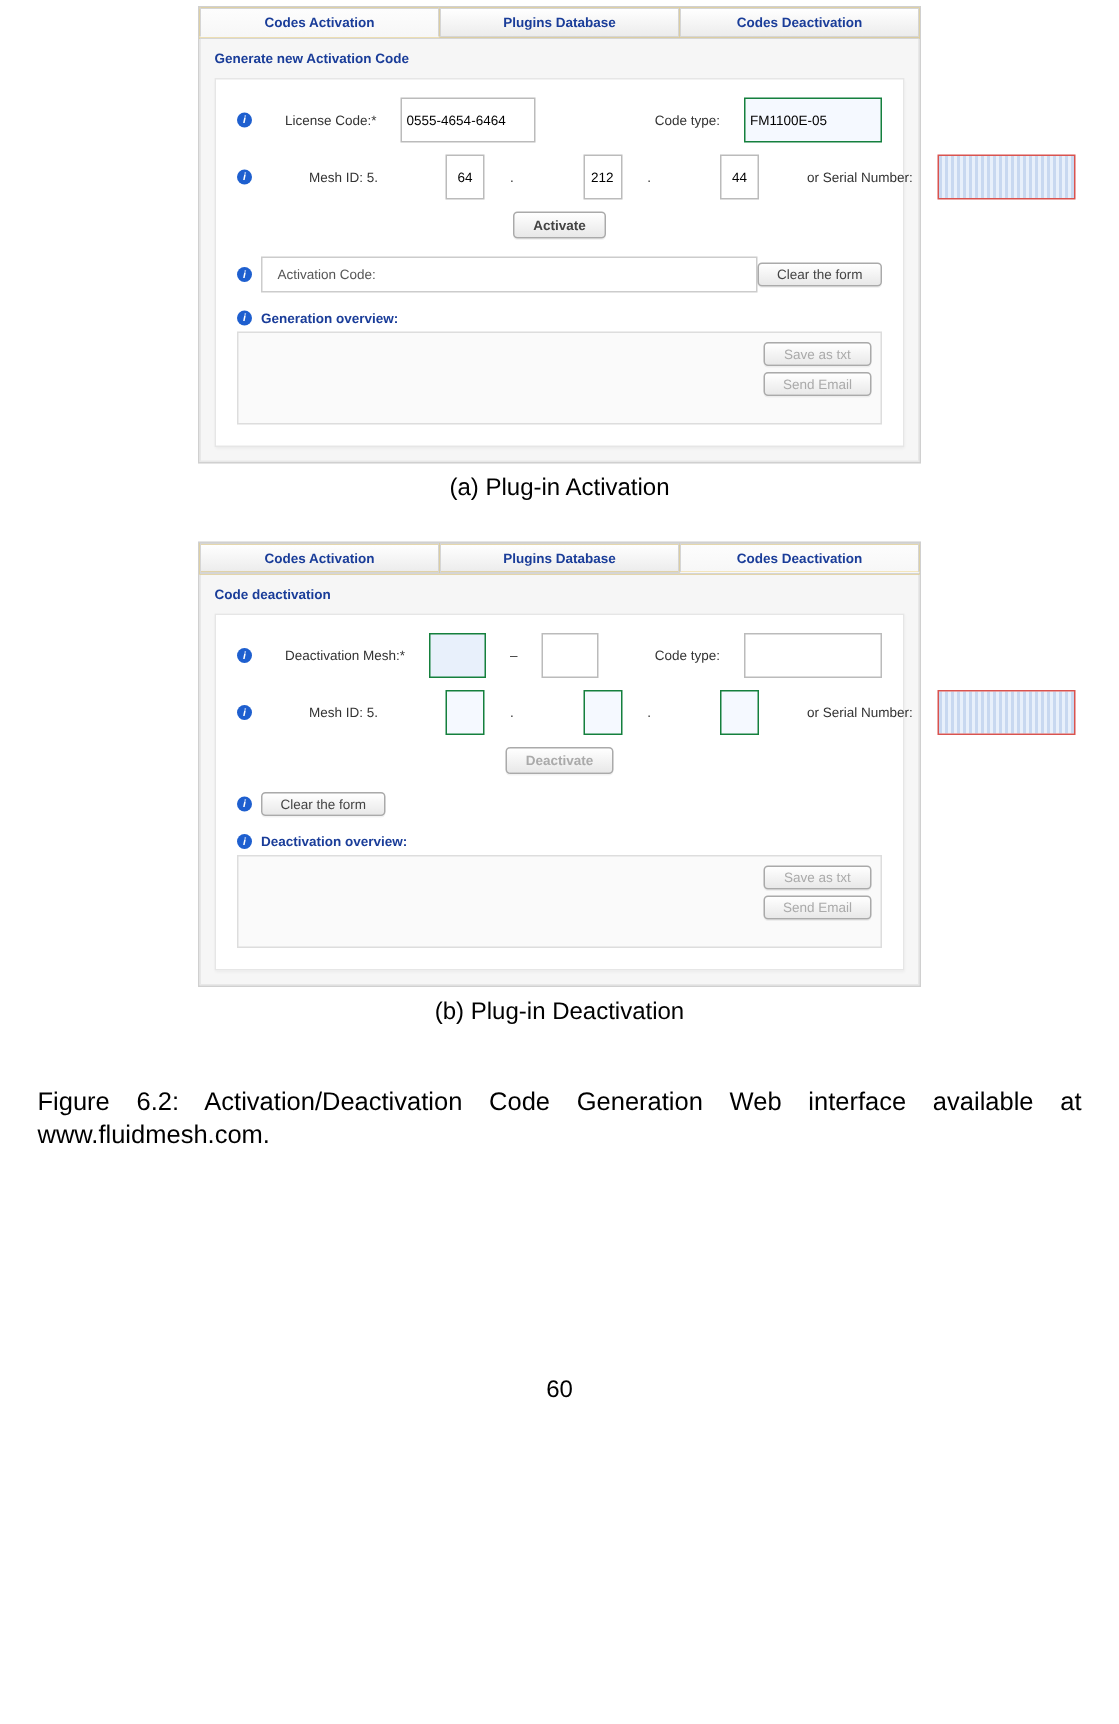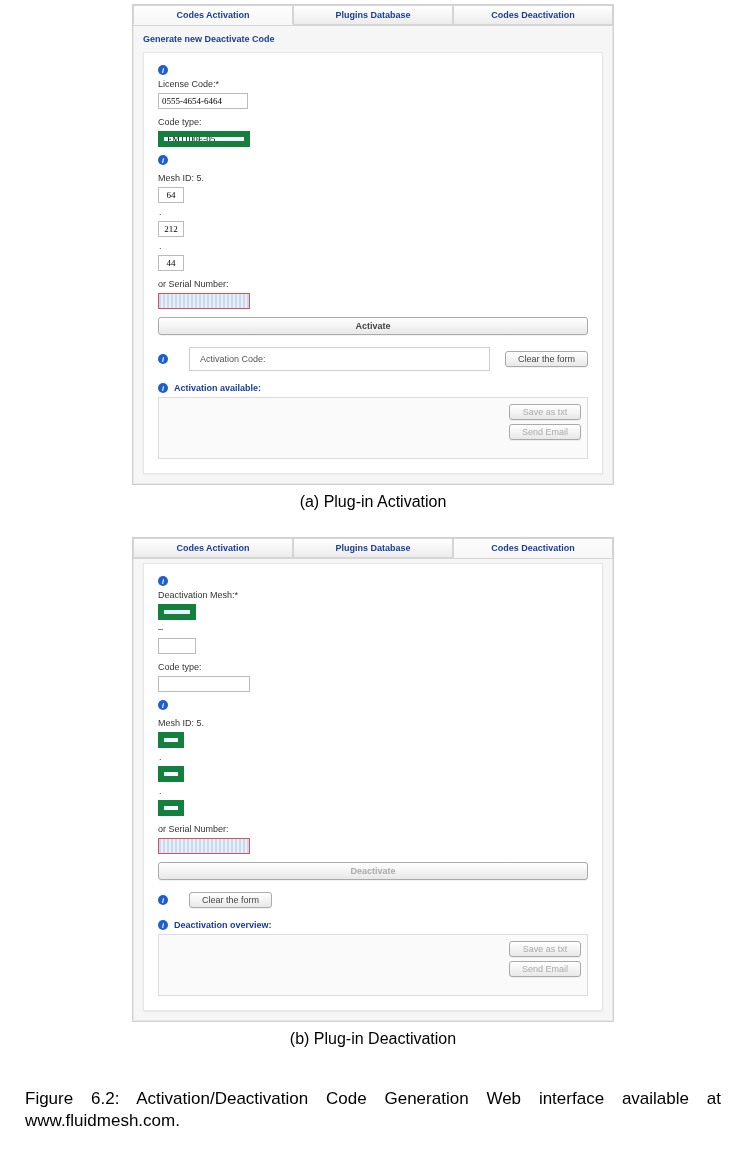--- a/index.html
+++ b/index.html
@@ -54,57 +54,57 @@
   }
   .inner {
     margin: 4px 10px 10px 10px;
     padding: 12px 14px 14px 14px;
     background: #fff;
     border: 1px solid #e6e6e6;
     box-shadow: 0 1px 2px rgba(0,0,0,0.05);
   }
   .row {
     display: flex;
+    align-items: center;
     font-size: 9px;
     color: #333;
     margin-bottom: 8px;
-    gap: 4px;
-    flex-direction: column;
+    gap: 16px;
   }
   .info-icon {
     width: 10px;
     height: 10px;
     border-radius: 50%;
     background: #1e5fcf;
     color: #fff;
     font-size: 7px;
     display: flex;
     align-items: center;
     justify-content: center;
     font-weight: bold;
     font-style: italic;
     margin-right: 6px;
     flex-shrink: 0;
   }
   .lbl {
     white-space: nowrap;
   }
   .txt-input {
-    font-family: Liberation Serif, serif;
+    font-family: Liberation Sans, sans-serif;
     font-size: 9px;
     border: 1px solid #bbb;
     padding: 1px 3px;
-    height: 16px;
+    height: 30px;
     box-sizing: border-box;
     background: #fff;
   }
-  .txt-small { width: 26px; text-align:center; }
+  .txt-small { width: 26px; text-align:center;margin-left:29px; }
   .txt-med { width: 90px; }
   .txt-wide { width: 92px; }
-  .red-border { border: 6px solid #15803d; background: #cfe2ff33; }
+  .red-border { border: 1px solid #15803d; background: #cfe2ff33; }
   .hatched {
     background-image: repeating-linear-gradient(90deg,#c8d8f0,#c8d8f0 2px,#e8f0fb 2px,#e8f0fb 4px);
     border: 1px solid #d9534f;
     cursor: not-allowed;
   }
   .spacer { flex: 1; }
   .center-row { justify-content: center; margin-top: 4px; margin-bottom: 12px; }
   .btn {
     font-size: 9px;
     padding: 3px 12px;
@@ -114,21 +114,21 @@
     font-weight: bold;
     color: #444;
     cursor: pointer;
     box-shadow: 0 1px 0 rgba(0,0,0,0.05);
   }
   .btn.disabled { color: #aaa; cursor: default; }
   .btn.small { padding: 2px 12px; font-weight: normal; white-space:nowrap;}
   .boxed-row {
     display: flex;
     align-items: center;
-    gap: 15px;
+    gap: 0;
     margin-bottom: 12px;
   }
   .framed {
     border: 1px solid #ccc;
     padding: 6px 10px;
     font-size: 9px;
     color: #555;
     flex: 1;
   }
   .overview-label-row {
@@ -178,21 +178,21 @@
 
 <div class="page">
   <div class="figure-wrap">
 
     <div class="panel">
       <div class="tabs">
         <div class="tab active">Codes Activation</div>
         <div class="tab">Plugins Database</div>
         <div class="tab">Codes Deactivation</div>
       </div>
-      <div class="section-title">Generate new Deactivate Code</div>
+      <div class="section-title">Generate new Activation Code</div>
       <div class="inner">
 
         <div class="row">
           <span class="info-icon">i</span>
           <span class="lbl">License Code:*</span>
           <input class="txt-input txt-med" value="0555-4654-6464" style="">
           <span class="spacer"></span>
           <span class="lbl">Code type:</span>
           <input class="txt-input txt-wide red-border" value="FM1100E-05" style="">
         </div>
@@ -218,39 +218,40 @@
         <div class="boxed-row">
           <span class="info-icon">i</span>
           <div class="framed">
             <span>Activation Code:</span>
           </div>
           <button class="btn small">Clear the form</button>
         </div>
 
         <div class="overview-label-row">
           <span class="info-icon">i</span>
-          <span>Activation available:</span>
+          <span>Generation overview:</span>
         </div>
         <div class="overview-box">
           <div class="ov-btns">
             <button class="btn small disabled">Save as txt</button>
             <button class="btn small disabled">Send Email</button>
           </div>
         </div>
 
       </div>
     </div>
     <div class="caption">(a)  Plug-in Activation</div>
 
     <div class="panel">
       <div class="tabs">
         <div class="tab">Codes Activation</div>
         <div class="tab">Plugins Database</div>
         <div class="tab active">Codes Deactivation</div>
       </div>
+      <div class="section-title">Code deactivation</div>
       <div class="inner">
 
         <div class="row">
           <span class="info-icon">i</span>
           <span class="lbl">Deactivation Mesh:*</span>
           <input class="txt-input red-border" style="width: 38px; background: rgb(232, 240, 251);">
           <span>–</span>
           <input class="txt-input" style="width: 38px;">
           <span class="spacer"></span>
           <span class="lbl">Code type:</span>

